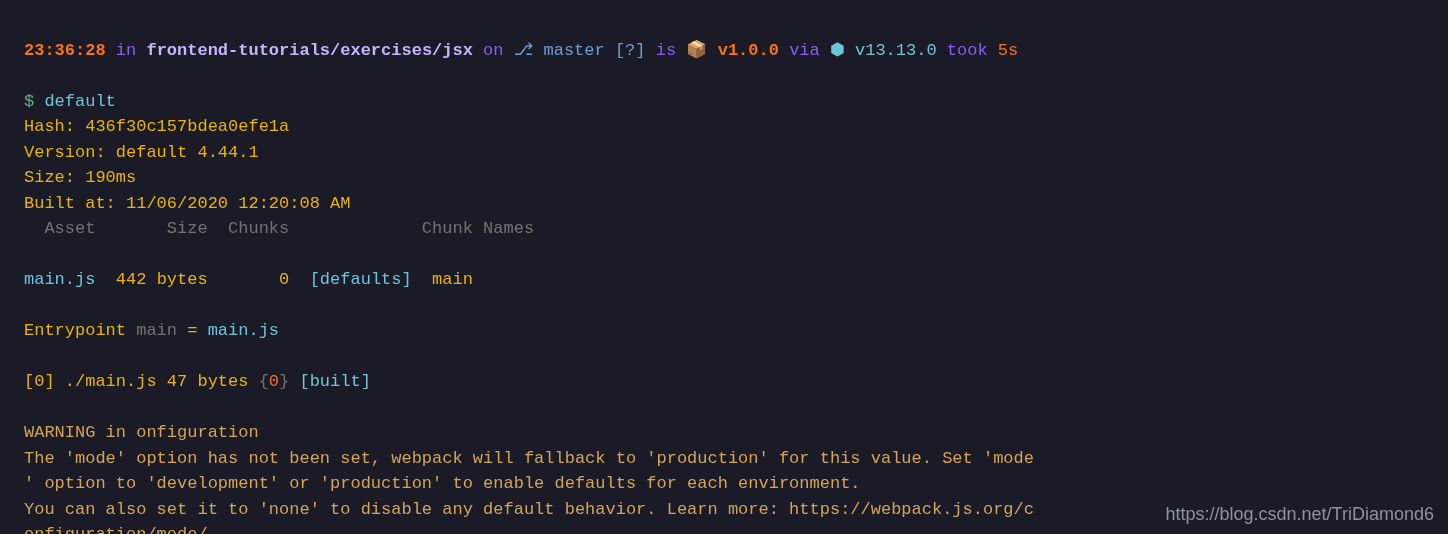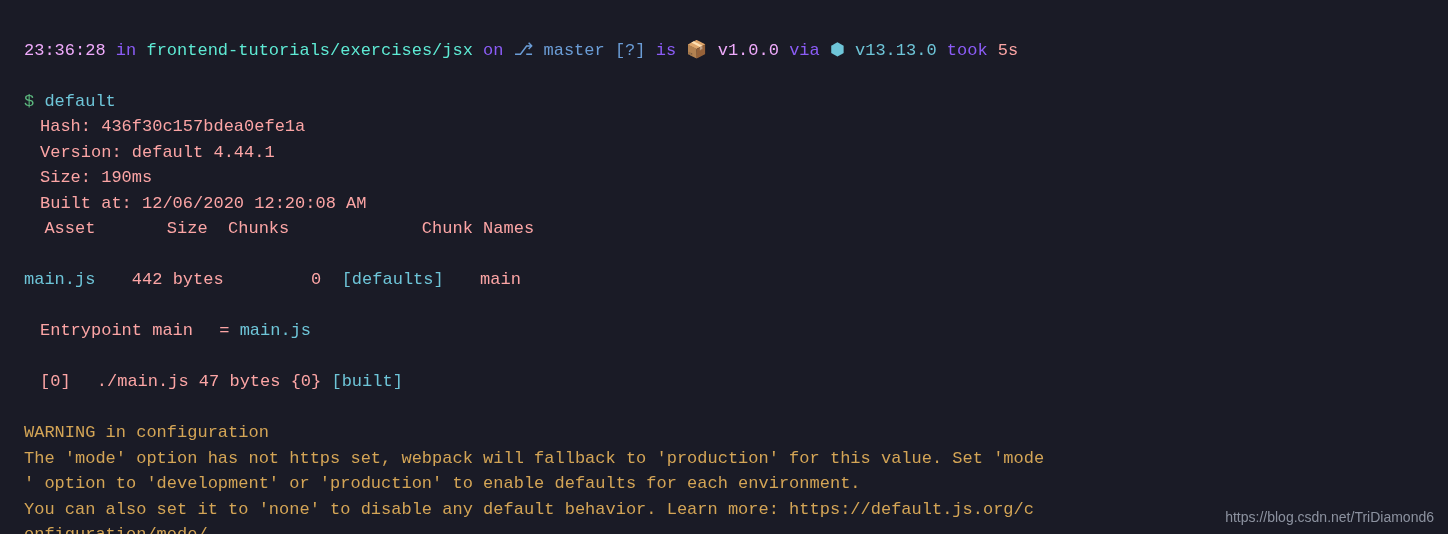--- a/index.html
+++ b/index.html
@@ -16,71 +16,71 @@
       padding: 12px 24px;
       width: 1448px;
       height: 534px;
       position: relative;
       overflow: hidden;
       border-radius: 12px;
     }
     .line {
       white-space: pre;
     }
-    .magenta { color: #f0abfc; }
+    .magenta { color: #f97316; font-weight: bold; }
     .grey { color: #8b5cf6; }
     .cyan { color: #6ec5d8; }
-    .cyan-bold { color: #5eead4; font-weight: normal; }
+    .cyan-bold { color: #c4b5fd; font-weight: bold; }
     .blue { color: #6b9dd6; }
     .green { color: #5cb87e; }
-    .yellow { color: #fca5a5; }
-    .dim { color: #fca5a5; margin-left: 16px; }
-    .white { color: #fca5a5; }
+    .yellow { color: #f97316; }
+    .dim { color: #eab308; }
+    .white { color: #737373; }
     .warning { color: #d4a556; }
     .spacer { height: 1.5em; }
     .watermark {
       position: absolute;
       bottom: 6px;
       right: 14px;
       color: #a9b0be;
-      font-size: 14px;
+      font-size: 18px;
       font-family: Arial, sans-serif;
       opacity: 0.8;
     }
   </style>
 </head>
 <body>
 
 <div class="line">
 <span class="magenta">23:36:28</span><span class="grey"> in </span><span class="cyan-bold">frontend-tutorials/exercises/jsx</span><span class="grey"> on </span><span class="blue">⎇ </span><span class="blue">master</span><span class="blue"> [?]</span><span class="grey"> is </span><span>📦 </span><span class="magenta">v1.0.0</span><span class="grey"> via </span><span class="cyan">⬢ </span><span class="cyan">v13.13.0</span><span class="grey"> took </span><span class="yellow">5s</span>
 </div>
 
 <div class="line">
 <span class="green">$ </span><span class="cyan">default</span>
 </div>
 
 <div class="line dim">Hash: 436f30c157bdea0efe1a</div>
 <div class="line dim">Version: default 4.44.1</div>
 <div class="line dim">Size: 190ms</div>
-<div class="line dim">Built at: 12/06/2020 12:20:08 AM</div>
+<div class="line dim">Built at: 11/06/2020 12:20:08 AM</div>
 <div class="line white">  Asset       Size  Chunks             Chunk Names</div>
 
 <div class="line">
 <span class="cyan">main.js</span><span class="dim">  442 bytes       </span><span class="dim">0</span><span class="cyan">  [defaults]  </span><span class="dim">main</span>
 </div>
 
 <div class="line">
 <span class="dim">Entrypoint </span><span class="white">main</span><span class="dim"> = </span><span class="cyan">main.js</span>
 </div>
 
 <div class="line">
 <span class="dim">[0] </span><span class="dim">./main.js 47 bytes </span><span class="white">{</span><span class="yellow">0</span><span class="white">}</span><span class="cyan"> [built]</span>
 </div>
 
 <div class="spacer"></div>
 
-<div class="line warning">WARNING in configuration</div>
-<div class="line warning">The 'mode' option has not https set, webpack will fallback to 'production' for this value. Set 'mode</div>
+<div class="line warning">WARNING in onfiguration</div>
+<div class="line warning">The 'mode' option has not been set, webpack will fallback to 'production' for this value. Set 'mode</div>
 <div class="line warning">' option to 'development' or 'production' to enable defaults for each environment.</div>
-<div class="line warning">You can also set it to 'none' to disable any default behavior. Learn more: https://default.js.org/c</div>
+<div class="line warning">You can also set it to 'none' to disable any default behavior. Learn more: https://webpack.js.org/c</div>
 <div class="line warning">onfiguration/mode/</div>
 
 <div class="watermark">https://blog.csdn.net/TriDiamond6</div>
 
 </body></html>

